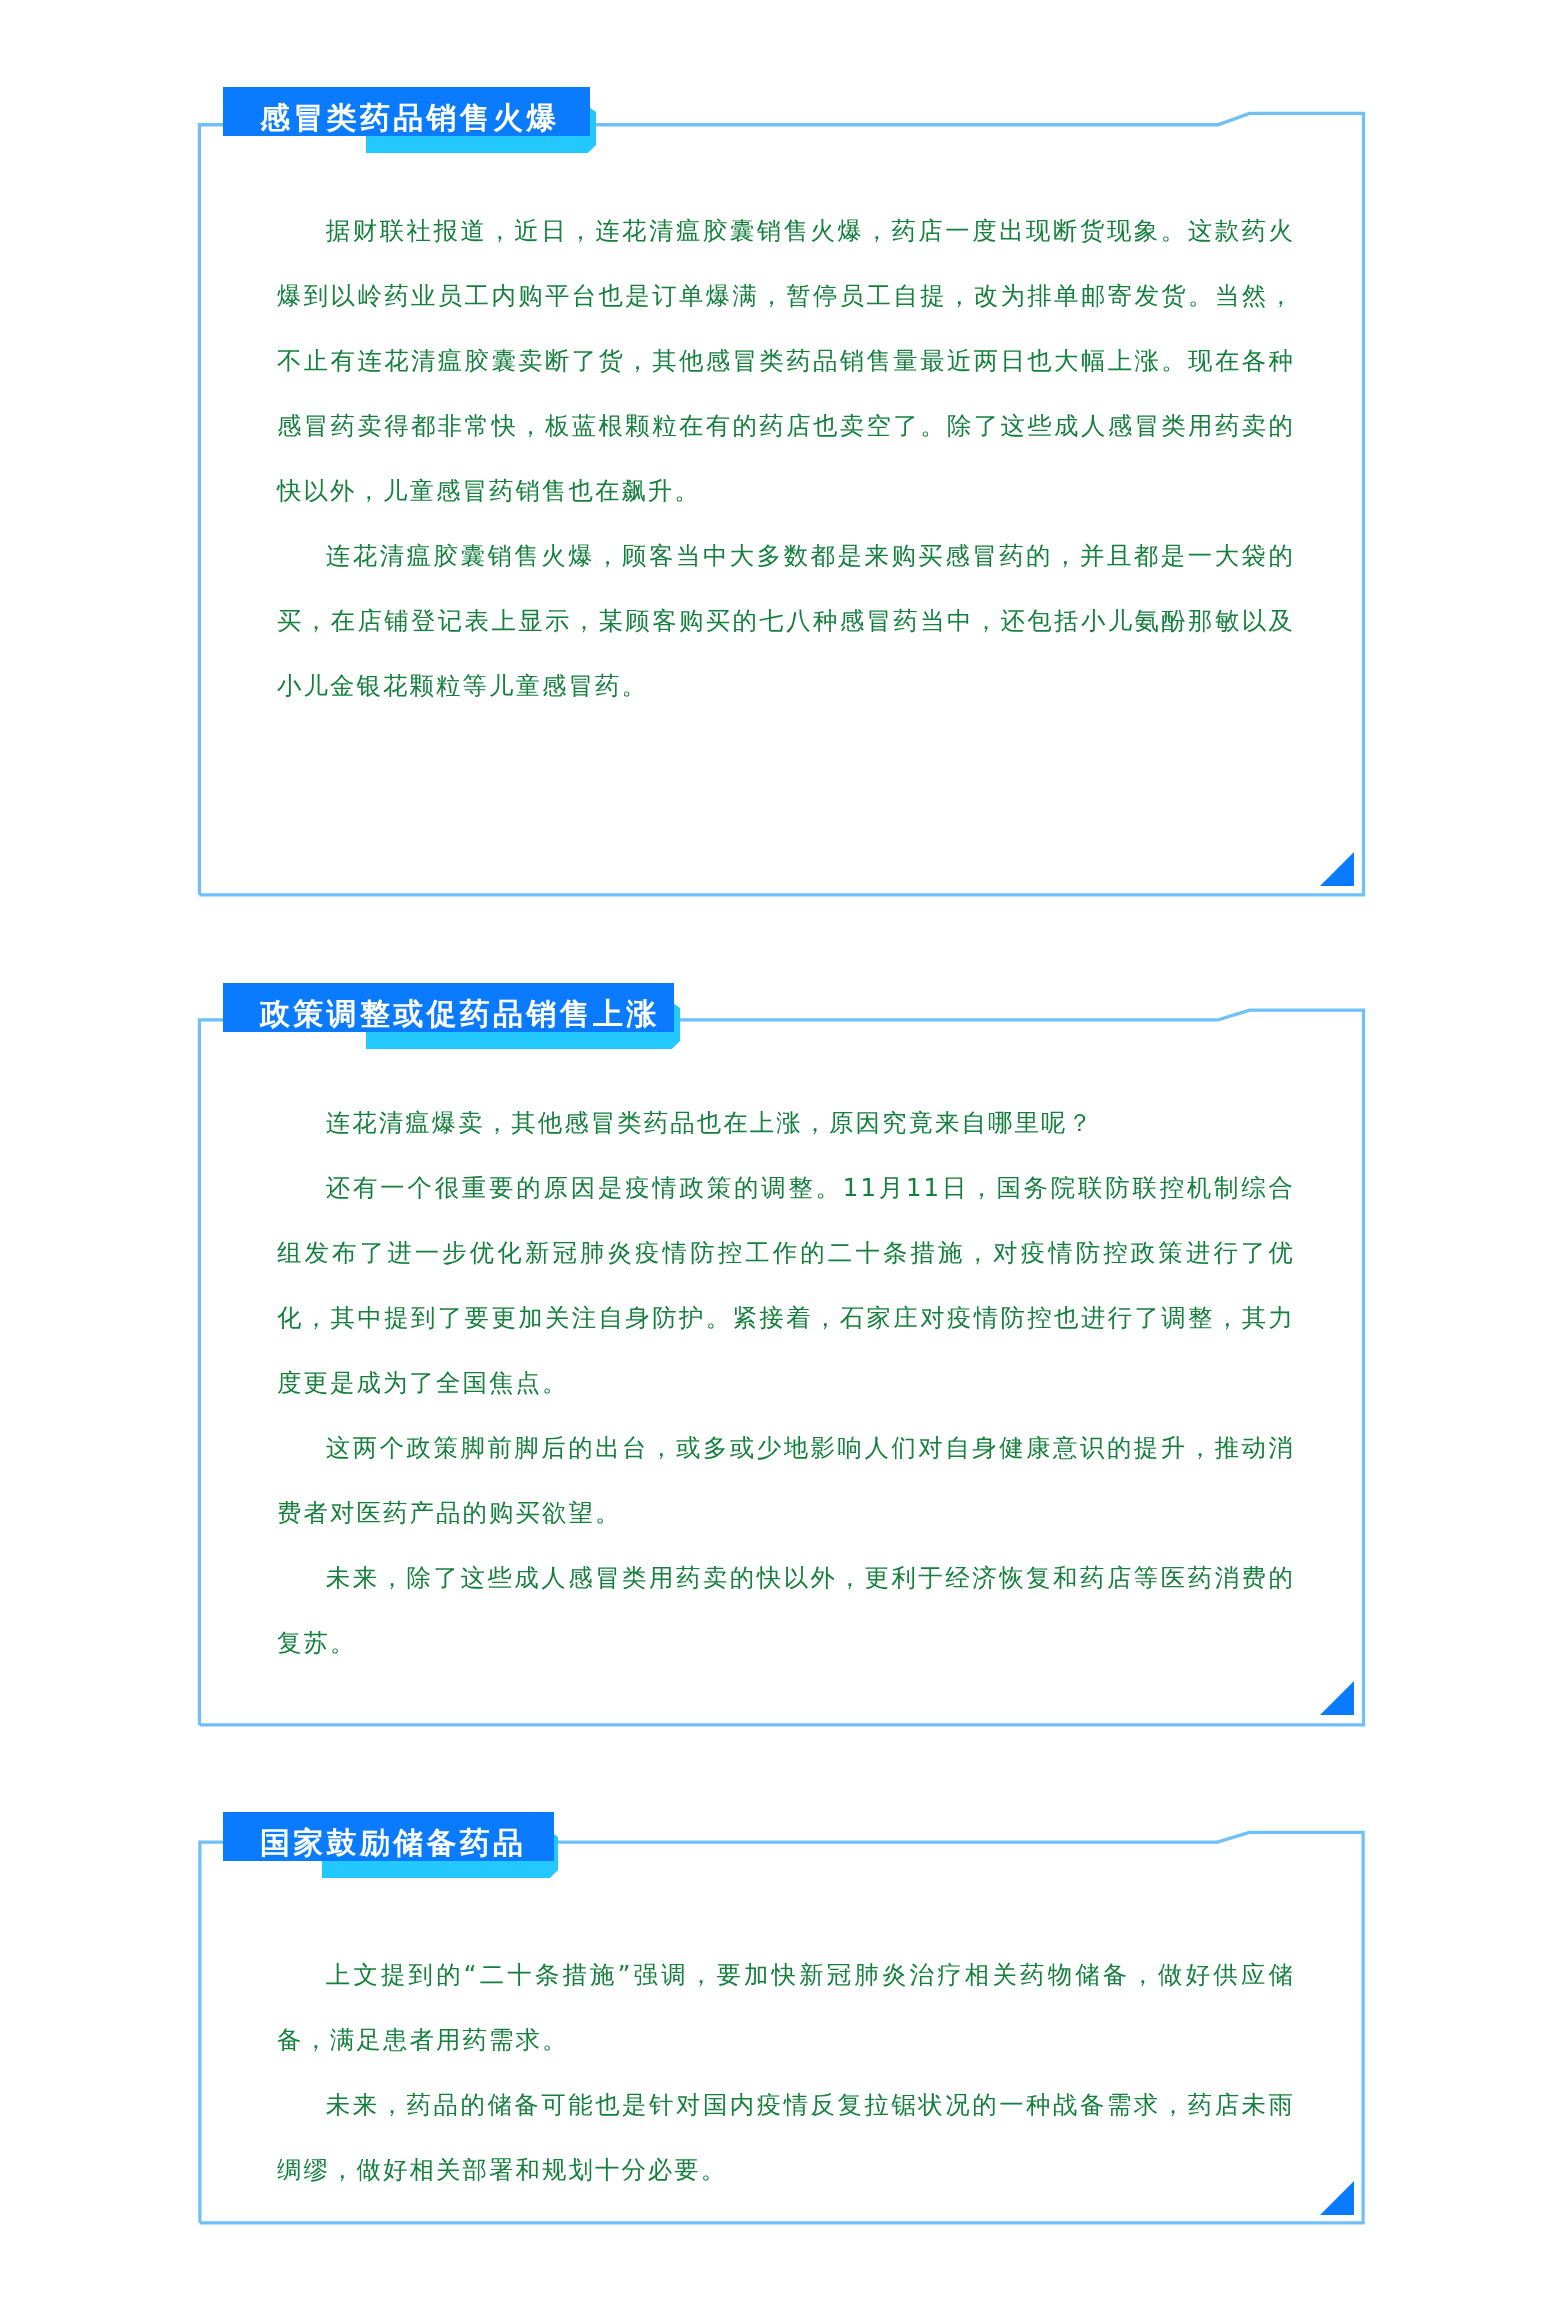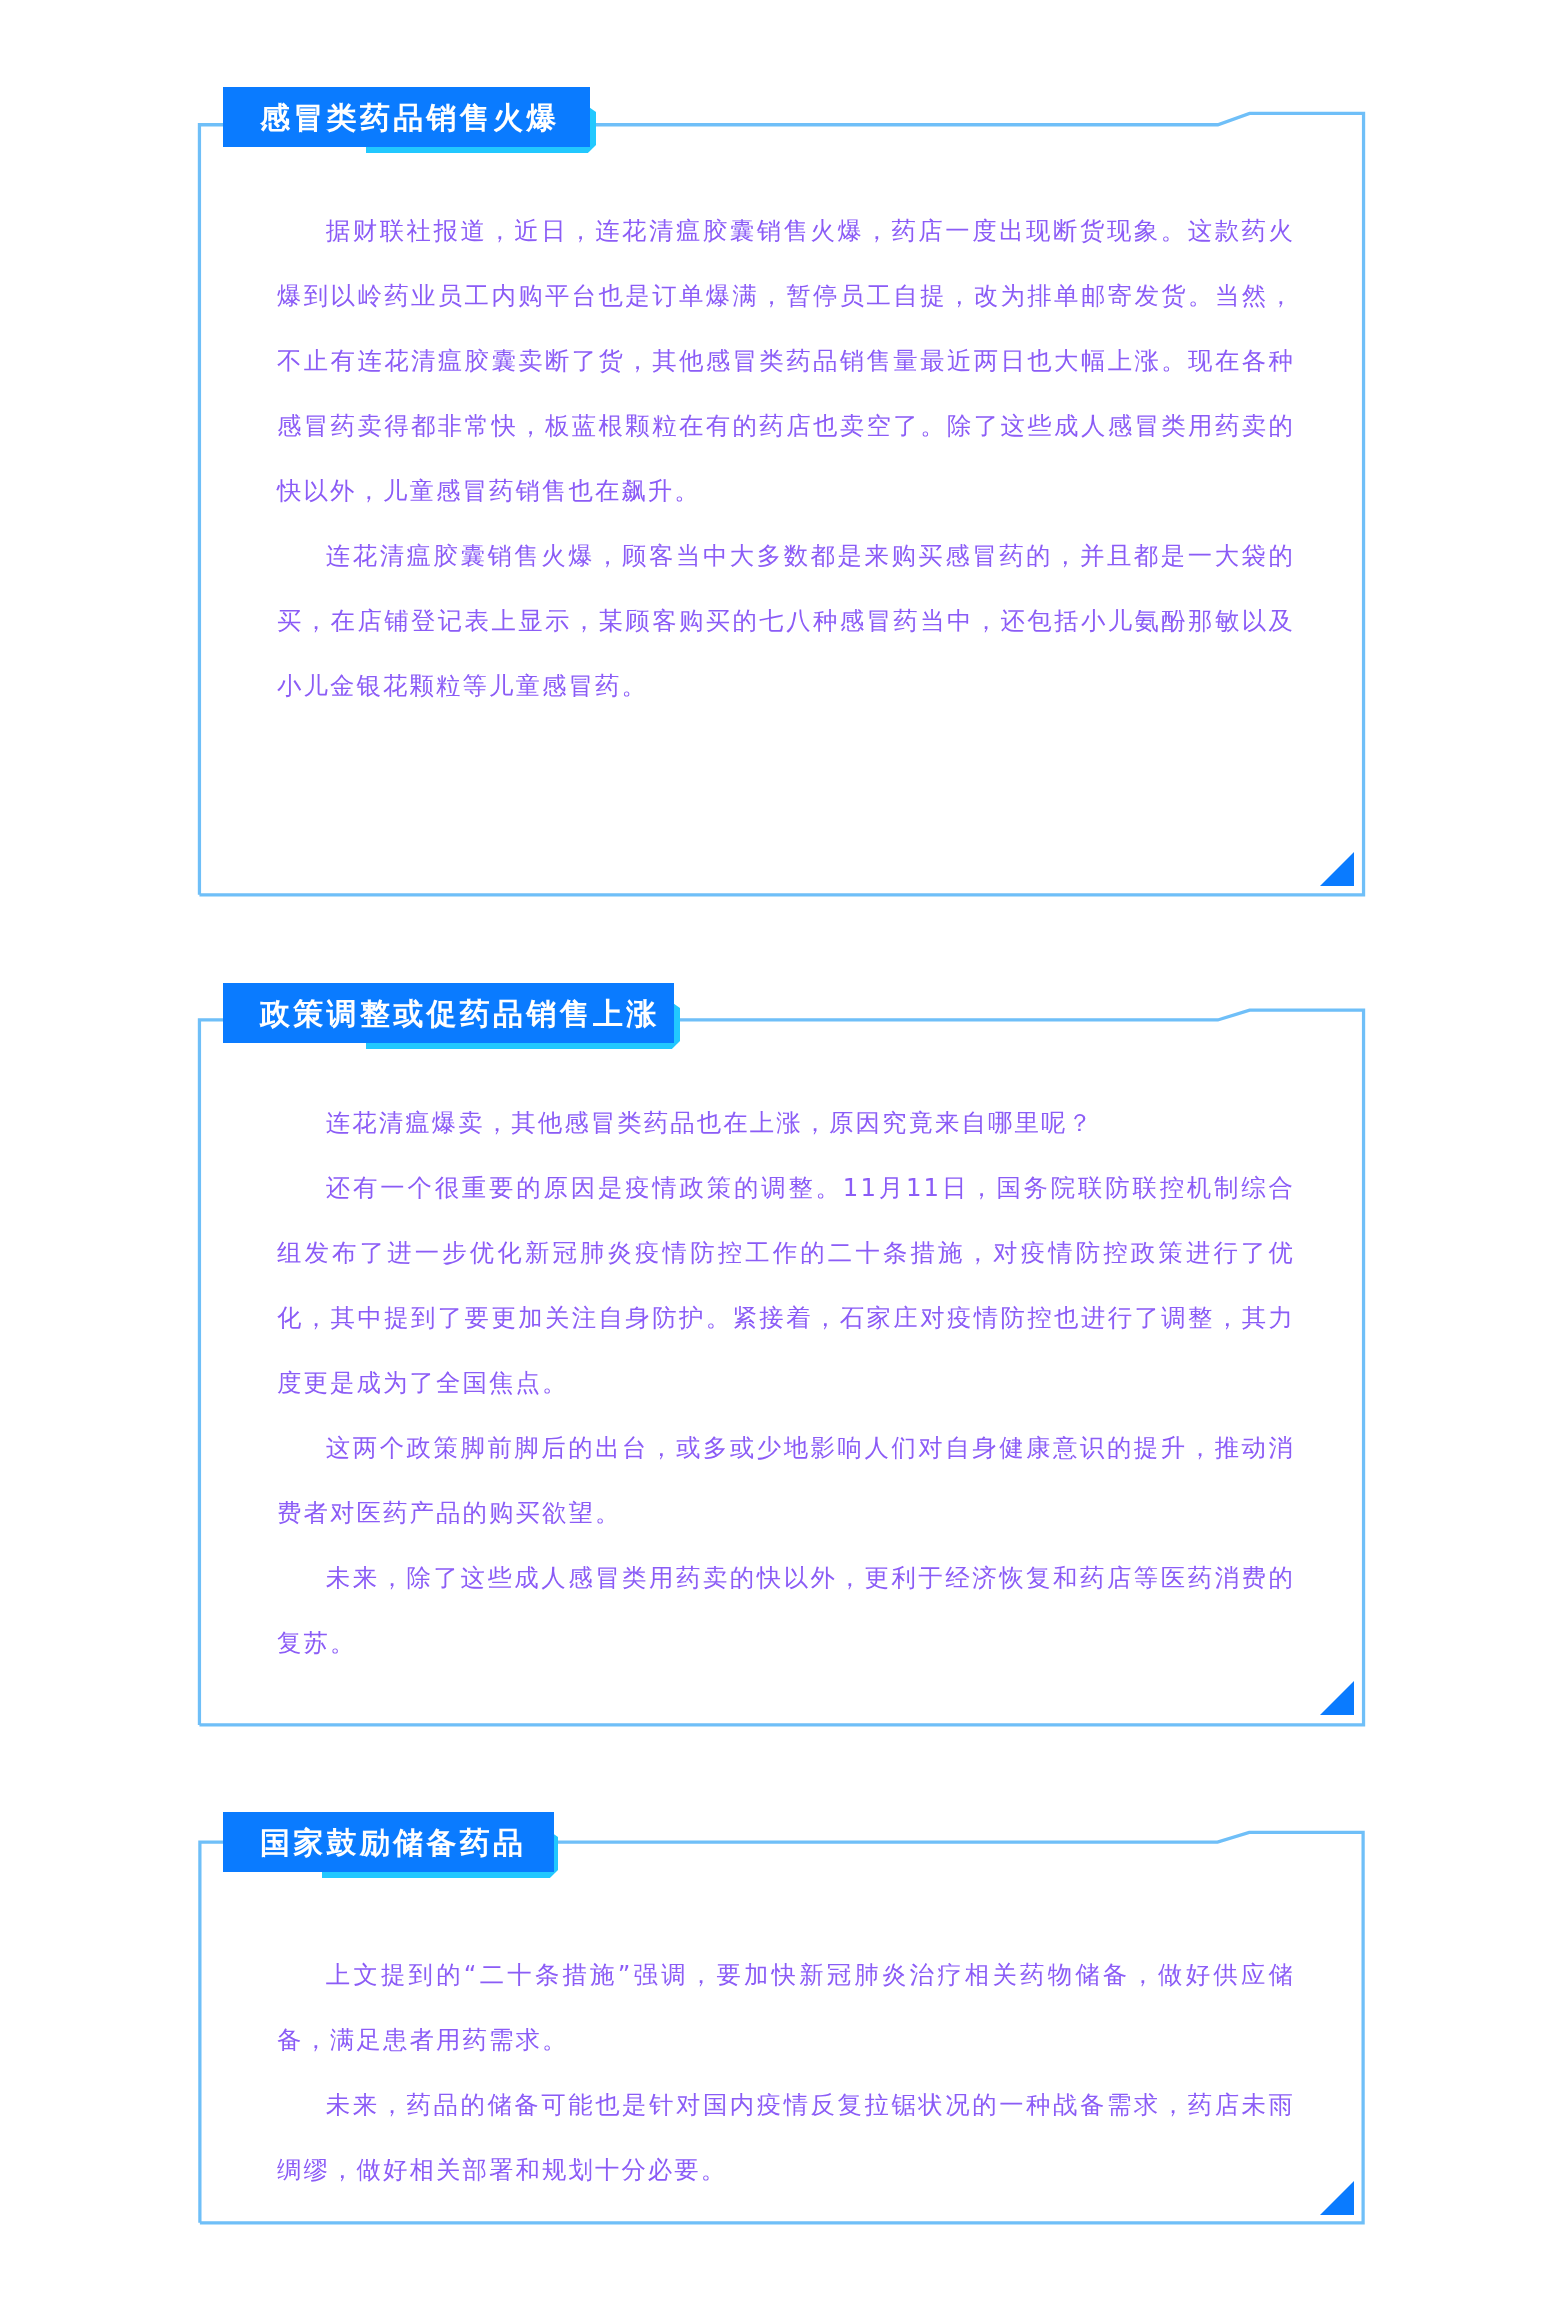--- a/index.html
+++ b/index.html
@@ -2,24 +2,24 @@
 <html style="font-size:13px"><head>
 <meta charset="utf-8">
 <style>
   html, body { margin:0; padding:0; background:#ffffff; }
   body { width:1563px; height:2319px; position:relative; overflow:hidden;
          font-family:"DejaVu Sans","Liberation Sans",sans-serif; }
   .section { position:absolute; left:0; width:1563px; }
   .frame { position:absolute; left:0; top:0; }
   .label-shadow { position:absolute; background:#22c8ff;
     clip-path: polygon(0 0, calc(100% - 11.4px) 0, 100% 8.1px, 100% calc(100% - 8.1px), calc(100% - 8.1px) 100%, 0 100%); }
-  .label { position:absolute; left:223px; height:60px; background:#0a7bff; color:#fff;
+  .label { position:absolute; left:223px; height:49px; background:#0a7bff; color:#fff;
     font-size:30px; font-weight:bold; line-height:61px; letter-spacing:3.3px;
     padding:0 36px 0 37px; box-sizing:border-box; white-space:nowrap; }
-  .body-text { position:absolute; left:277px; width:1018px; color:#8b5cf6;
+  .body-text { position:absolute; left:277px; width:1018px; color:#15803d;
     font-size:24.4px; line-height:65px; letter-spacing:2.1px; }
   .body-text p { margin:0; text-indent:2em; text-align:justify; }
   .corner { position:absolute; width:0; height:0; border-left:34px solid transparent;
     border-bottom:34px solid #0a7bff; }
 </style>
 </head>
 <body>
 
 <div class="section" style="top:0;height:904px;">
   <svg class="frame" width="1563" height="904" viewBox="0 0 1920 1110">

